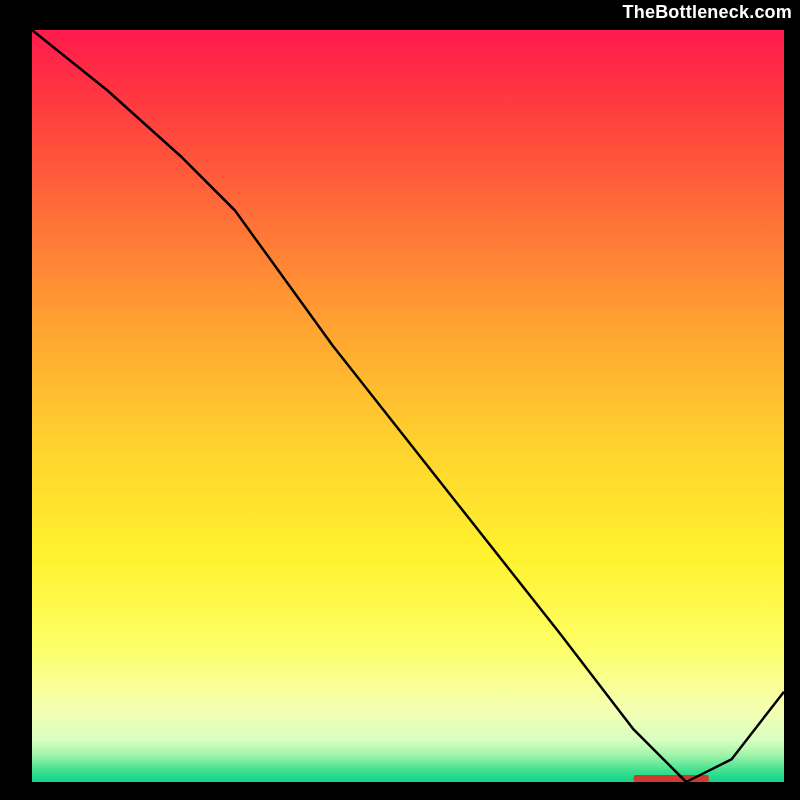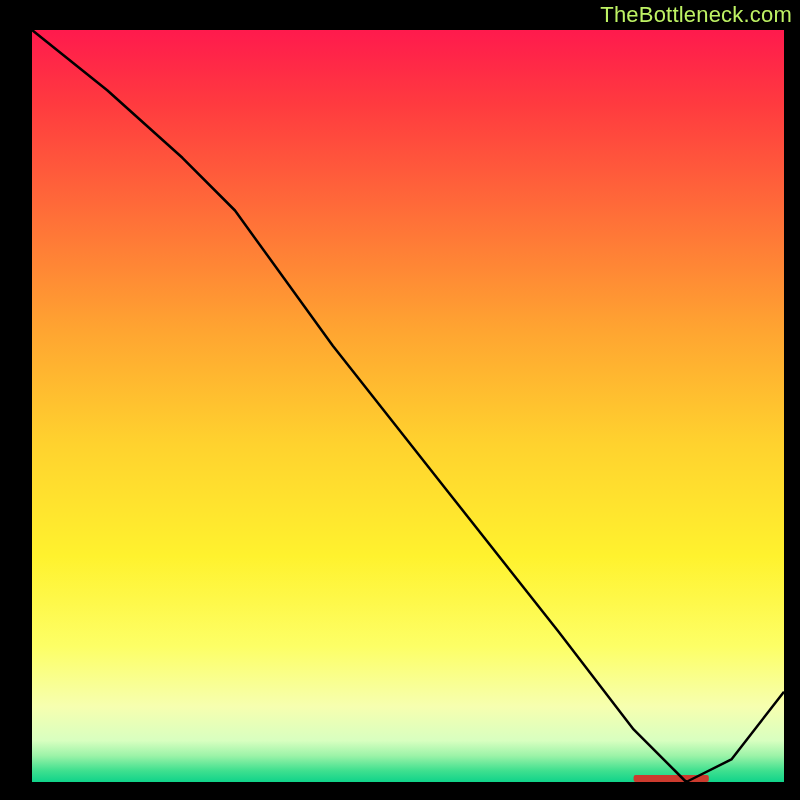--- a/index.html
+++ b/index.html
@@ -13,23 +13,23 @@
   }
   .stage {
     position: relative;
     width: 800px;
     height: 800px;
   }
   .watermark {
     position: absolute;
     top: 2px;
     right: 8px;
-    color: #bef264;
-    font-size: 22px;
-    font-weight: 400;
+    color: #ffffff;
+    font-size: 18px;
+    font-weight: 700;
     letter-spacing: 0.2px;
     pointer-events: none;
   }
   svg {
     position: absolute;
     top: 0;
     left: 0;
   }
 </style>
 </head>

